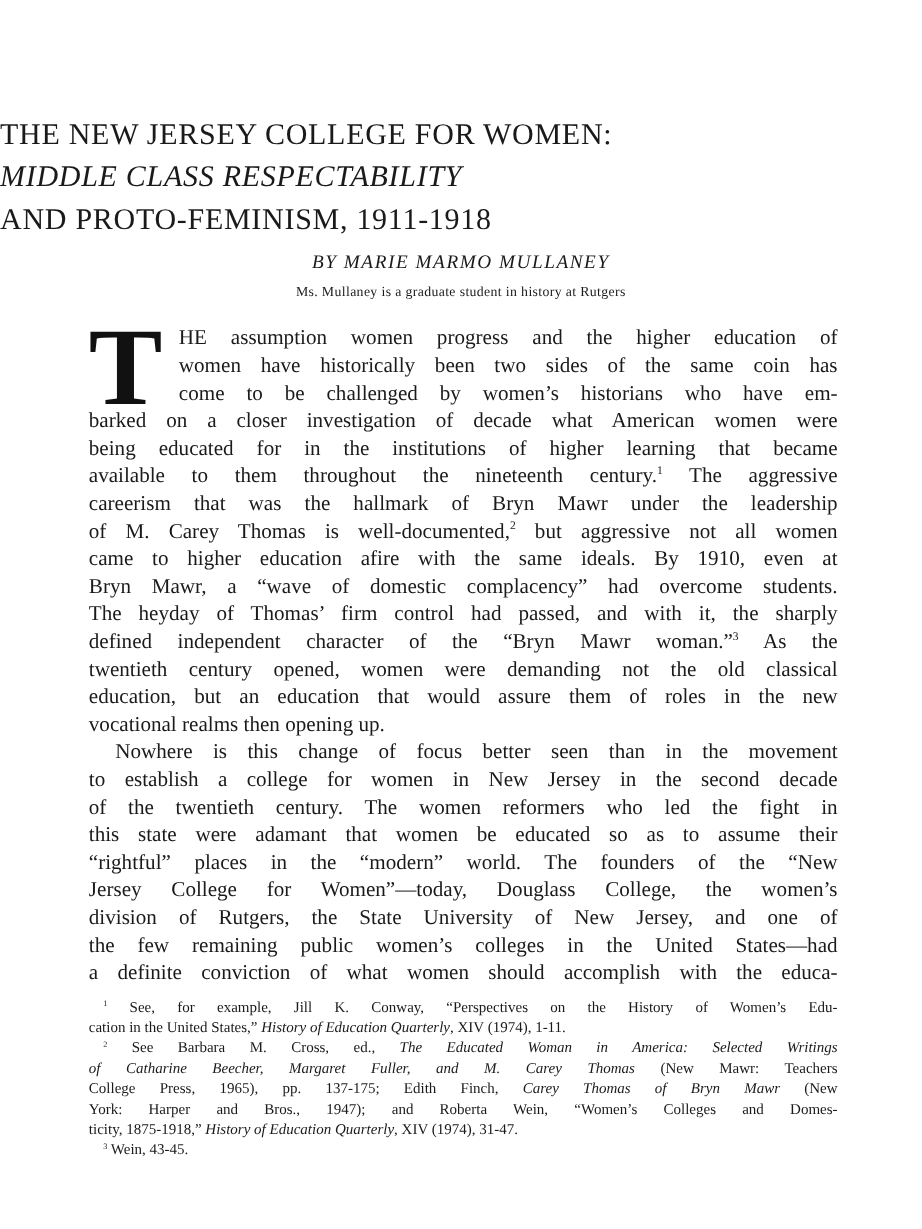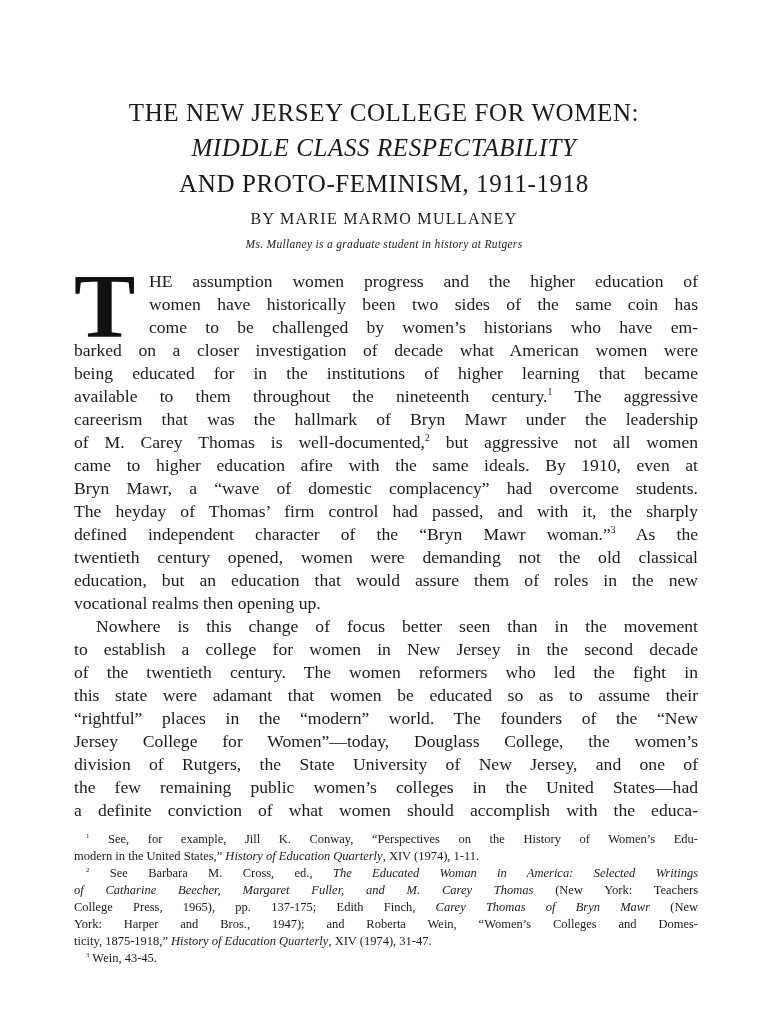--- a/index.html
+++ b/index.html
@@ -1,26 +1,26 @@
 <!DOCTYPE html>
 <html><head>
 <meta charset="utf-8">
 <style>
   html, body { margin: 0; padding: 0; background: #ffffff; }
   body { width: 768px; height: 1024px; position: relative; overflow: hidden;
          font-family: "Liberation Serif", "DejaVu Serif", serif; color: #1a1a1a; }
-  .title { position: absolute; left: 0; width: 768px; text-align: center;
+  .title { position: absolute; left: 0; width: 768px; 
            font-size: 25px; letter-spacing: 0.6px; line-height: 1; white-space: nowrap; }
   .t1 { top: 100px; }
   .t2 { top: 135px; font-style: italic; }
   .t3 { top: 171px; }
   .byline { position: absolute; top: 210px; left: 0; width: 768px; text-align: center;
-            font-size: 16px; letter-spacing: 1.3px; }
+            font-size: 16px; letter-spacing: 1.3px; font-style: italic; }
   .affil { position: absolute; top: 238px; left: 0; width: 768px; text-align: center;
-           font-size: 11.5px; letter-spacing: 0.3px; font-style: italic; }
+           font-size: 11.5px; letter-spacing: 0.3px; }
   .body-line { position: absolute; left: 74px; width: 624px; font-size: 17.6px;
                line-height: 1; white-space: nowrap; text-align: justify; text-align-last: justify; }
   .body-line.last { text-align-last: left; }
   .body-line.indent { left: 149px; width: 549px; }
   .body-line.para { padding-left: 22px; width: 602px; }
   .dropcap { position: absolute; left: 74px; top: 270px; font-size: 92px; line-height: 0.8;
              font-weight: bold; color: #111; }
   .fn-line { position: absolute; left: 74px; width: 624px; font-size: 12.5px; line-height: 1;
              white-space: nowrap; text-align: justify; text-align-last: justify; }
   .fn-line.last { text-align-last: left; }
@@ -61,22 +61,22 @@
   <div class="body-line" style="top:687px">this state were adamant that women be educated so as to assume their</div>
   <div class="body-line" style="top:710px">“rightful” places in the “modern” world. The founders of the “New</div>
   <div class="body-line" style="top:733px">Jersey College for Women”—today, Douglass College, the women’s</div>
   <div class="body-line" style="top:756px">division of Rutgers, the State University of New Jersey, and one of</div>
   <div class="body-line" style="top:779px">the few remaining public women’s colleges in the United States—had</div>
   <div class="body-line" style="top:802px">a definite conviction of what women should accomplish with the educa-</div>
 </div>
 
 <div>
   <div class="fn-line fnstart" style="top:833px"><sup>1</sup><span> See, for example, Jill K. Conway, “Perspectives on the History of Women’s Edu-</span></div>
-  <div class="fn-line last" style="top:850px"><span>modern in the United States,” </span><i>History of Education Quarterly</i><span>, XIV (1974), 1-11.</span></div>
+  <div class="fn-line last" style="top:850px"><span>cation in the United States,” </span><i>History of Education Quarterly</i><span>, XIV (1974), 1-11.</span></div>
 
   <div class="fn-line fnstart" style="top:867px"><sup>2</sup><span> See Barbara M. Cross, ed., </span><i>The Educated Woman in America: Selected Writings</i></div>
-  <div class="fn-line" style="top:884px"><i>of Catharine Beecher, Margaret Fuller, and M. Carey Thomas</i><span> (New York: Teachers</span></div>
+  <div class="fn-line" style="top:884px"><i>of Catharine Beecher, Margaret Fuller, and M. Carey Thomas</i><span> (New Mawr: Teachers</span></div>
   <div class="fn-line" style="top:901px"><span>College Press, 1965), pp. 137-175; Edith Finch, </span><i>Carey Thomas of Bryn Mawr</i><span> (New</span></div>
   <div class="fn-line" style="top:918px">York: Harper and Bros., 1947); and Roberta Wein, “Women’s Colleges and Domes-</div>
   <div class="fn-line last" style="top:935px"><span>ticity, 1875-1918,” </span><i>History of Education Quarterly</i><span>, XIV (1974), 31-47.</span></div>
 
   <div class="fn-line fnstart last" style="top:952px"><sup>3</sup><span> Wein, 43-45.</span></div>
 </div>
 
 </body></html>

